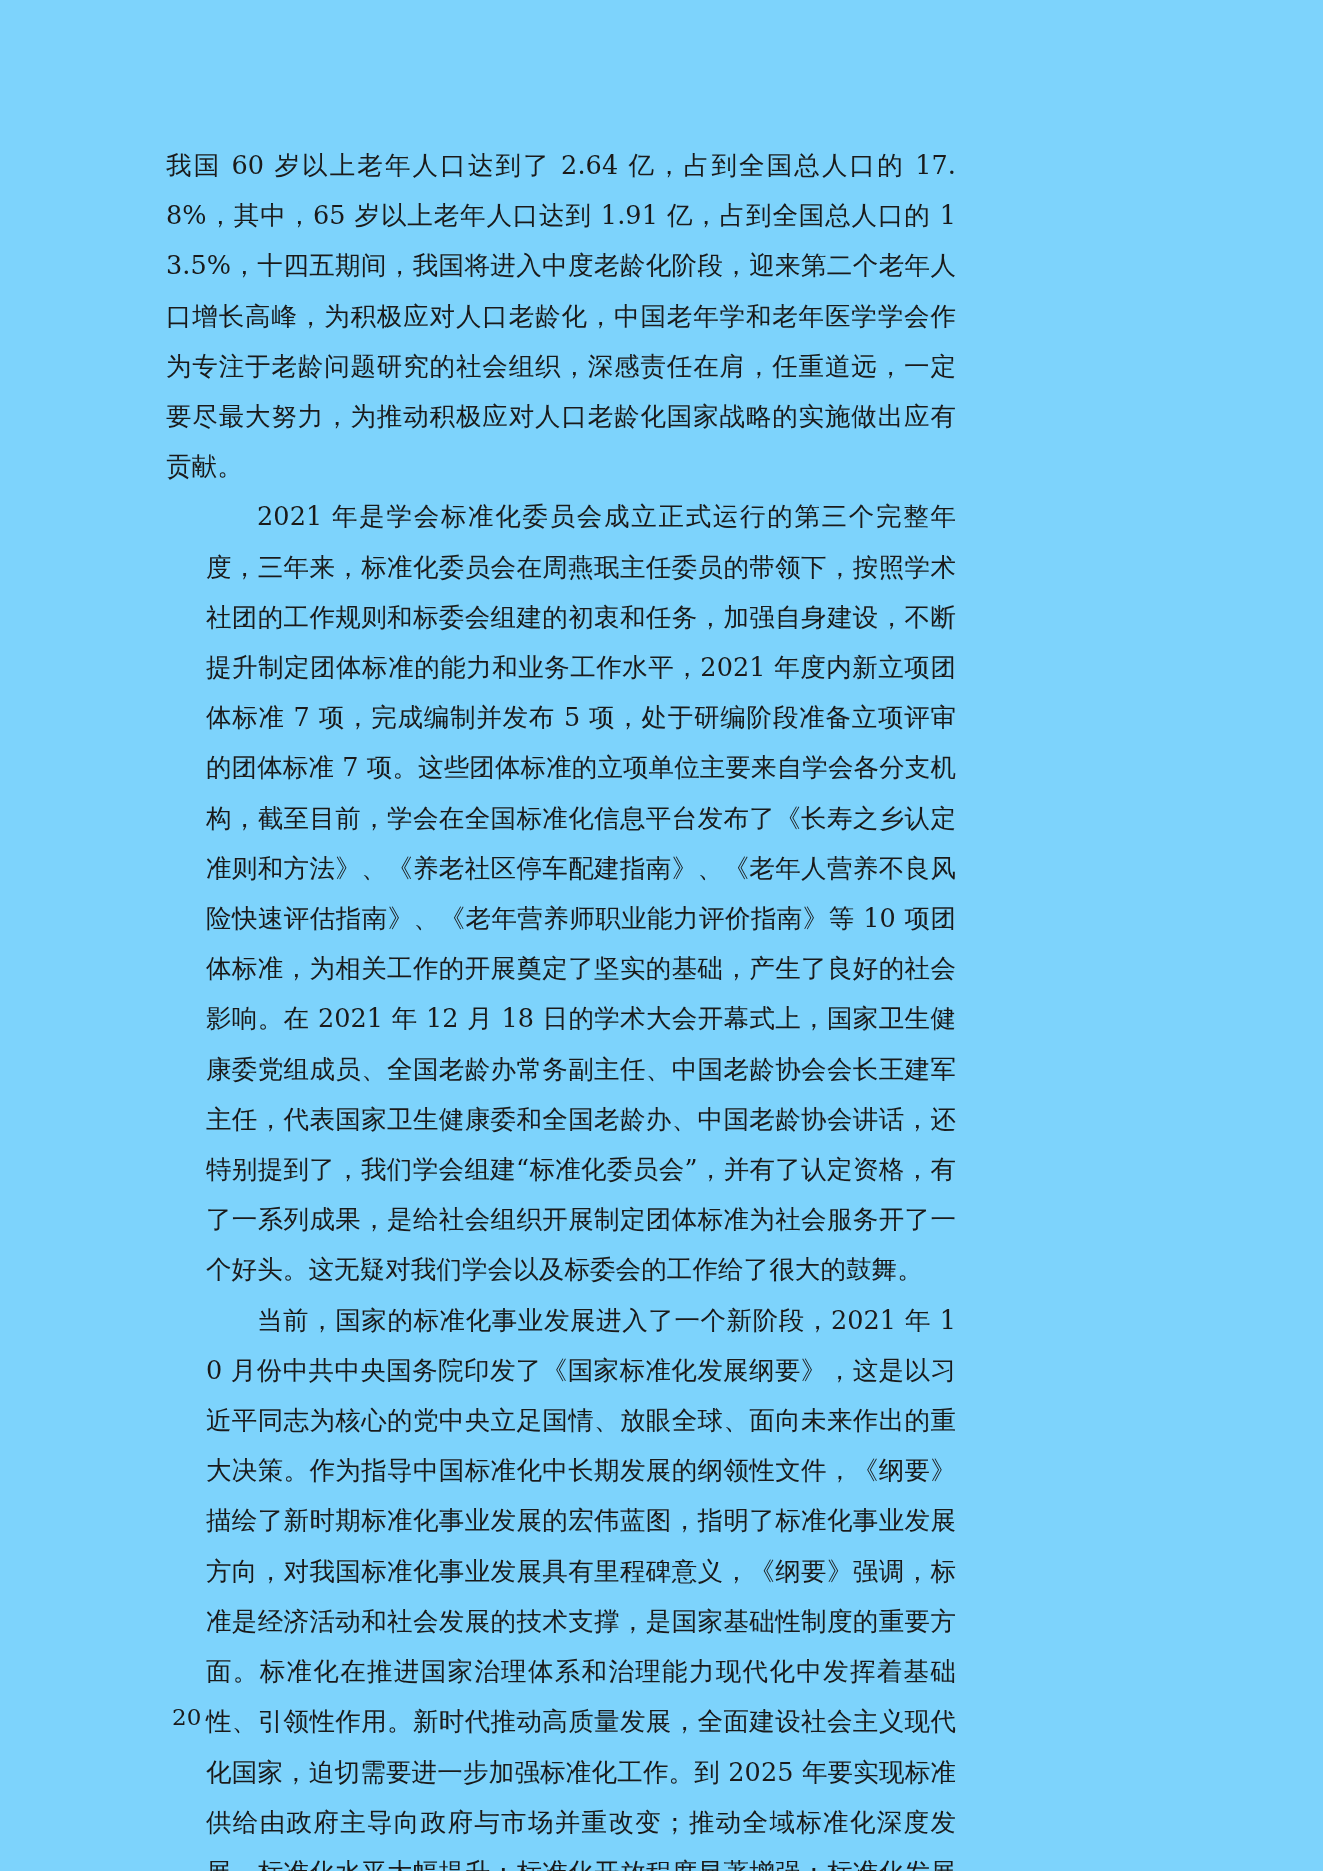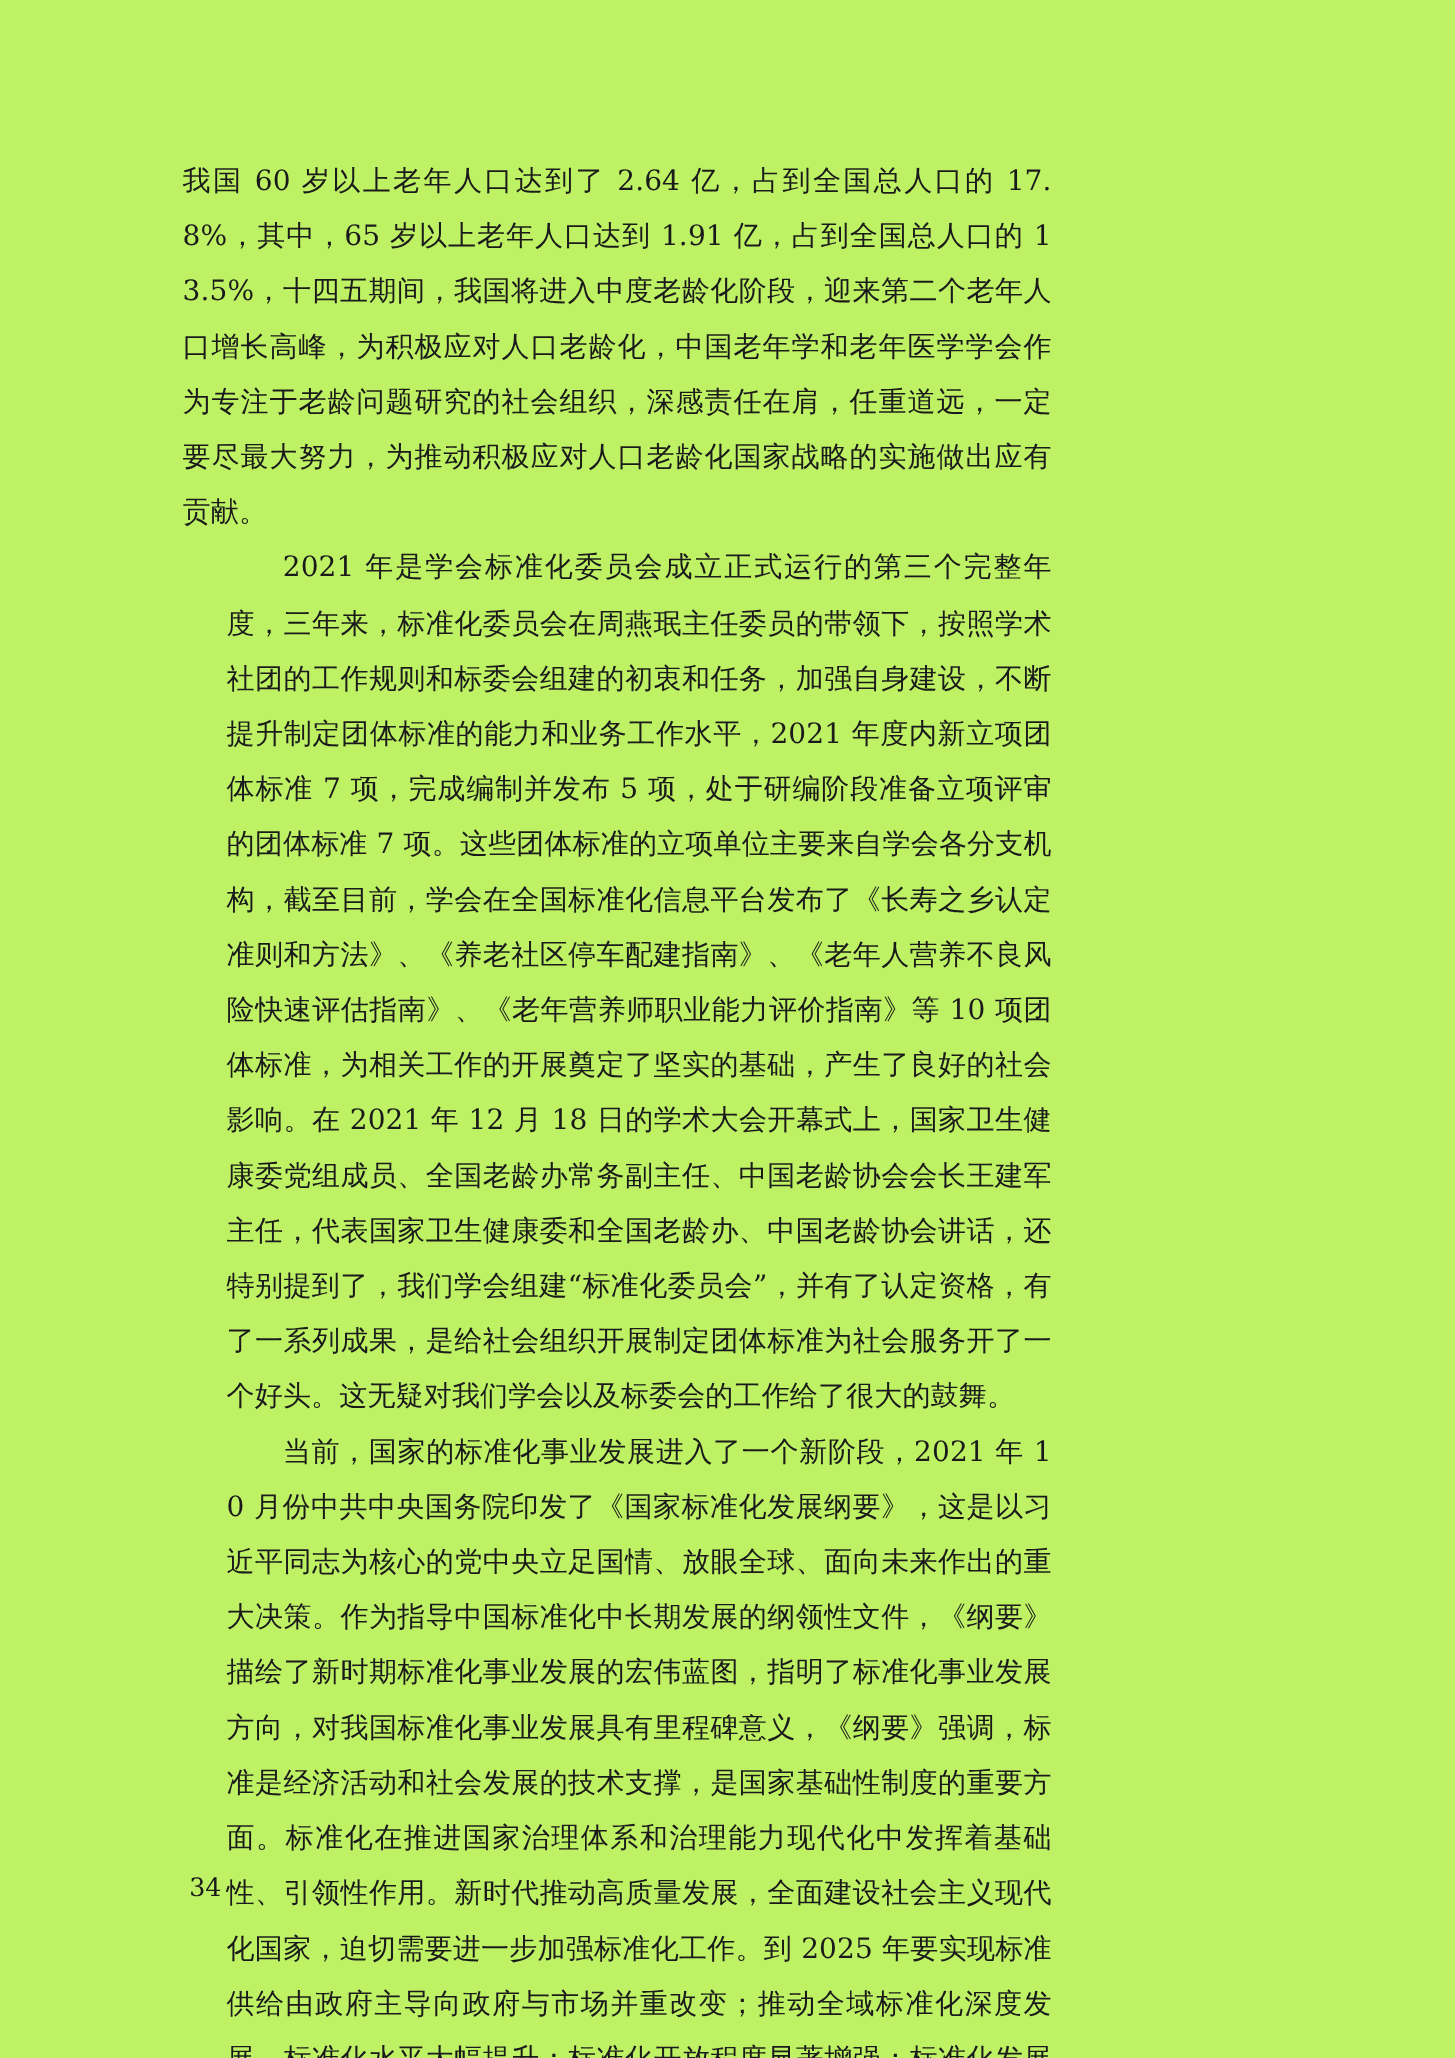--- a/index.html
+++ b/index.html
@@ -8,21 +8,21 @@
     padding: 0;
     background: #ffffff;
   }
   body {
     font-family: "DejaVu Serif", "Liberation Serif", serif;
   }
   .page {
     position: relative;
     width: 1323px;
     height: 1871px;
-    background: #bef264;
+    background: #7dd3fc;
     box-sizing: border-box;
     overflow: hidden;
   }
   .content {
     position: absolute;
     left: 166px;
     top: 140px;
     width: 790px;
   }
   .para {
@@ -64,15 +64,15 @@
   <div class="content">
 
     <p class="para">我国 60 岁以上老年人口达到了 2.64 亿，占到全国总人口的 17.8%，其中，65 岁以上老年人口达到 1.91 亿，占到全国总人口的 13.5%，十四五期间，我国将进入中度老龄化阶段，迎来第二个老年人口增长高峰，为积极应对人口老龄化，中国老年学和老年医学学会作为专注于老龄问题研究的社会组织，深感责任在肩，任重道远，一定要尽最大努力，为推动积极应对人口老龄化国家战略的实施做出应有贡献。</p>
 
     <p class="para indent">2021 年是学会标准化委员会成立正式运行的第三个完整年度，三年来，标准化委员会在周燕珉主任委员的带领下，按照学术社团的工作规则和标委会组建的初衷和任务，加强自身建设，不断提升制定团体标准的能力和业务工作水平，2021 年度内新立项团体标准 7 项，完成编制并发布 5 项，处于研编阶段准备立项评审的团体标准 7 项。这些团体标准的立项单位主要来自学会各分支机构，截至目前，学会在全国标准化信息平台发布了《长寿之乡认定准则和方法》、《养老社区停车配建指南》、《老年人营养不良风险快速评估指南》、《老年营养师职业能力评价指南》等 10 项团体标准，为相关工作的开展奠定了坚实的基础，产生了良好的社会影响。在 2021 年 12 月 18 日的学术大会开幕式上，国家卫生健康委党组成员、全国老龄办常务副主任、中国老龄协会会长王建军主任，代表国家卫生健康委和全国老龄办、中国老龄协会讲话，还特别提到了，我们学会组建“标准化委员会”，并有了认定资格，有了一系列成果，是给社会组织开展制定团体标准为社会服务开了一个好头。这无疑对我们学会以及标委会的工作给了很大的鼓舞。</p>
 
     <p class="para indent">当前，国家的标准化事业发展进入了一个新阶段，2021 年 10 月份中共中央国务院印发了《国家标准化发展纲要》，这是以习近平同志为核心的党中央立足国情、放眼全球、面向未来作出的重大决策。作为指导中国标准化中长期发展的纲领性文件，《纲要》描绘了新时期标准化事业发展的宏伟蓝图，指明了标准化事业发展方向，对我国标准化事业发展具有里程碑意义，《纲要》强调，标准是经济活动和社会发展的技术支撑，是国家基础性制度的重要方面。标准化在推进国家治理体系和治理能力现代化中发挥着基础性、引领性作用。新时代推动高质量发展，全面建设社会主义现代化国家，迫切需要进一步加强标准化工作。到 2025 年要实现标准供给由政府主导向政府与市场并重改变；推动全域标准化深度发展，标准化水平大幅提升；标准化开放程度显著增强；标准化发展基础更加牢固。要推进基本公共服务标准化建设，包括围绕老有所依、老有所养、养老服务、健康医疗等制定技术标准，使发展成果更多更公平惠及全体人</p>
 
   </div>
 
-  <div class="page-number">34</div>
+  <div class="page-number">20</div>
 
 </div>
 
 </body></html>

